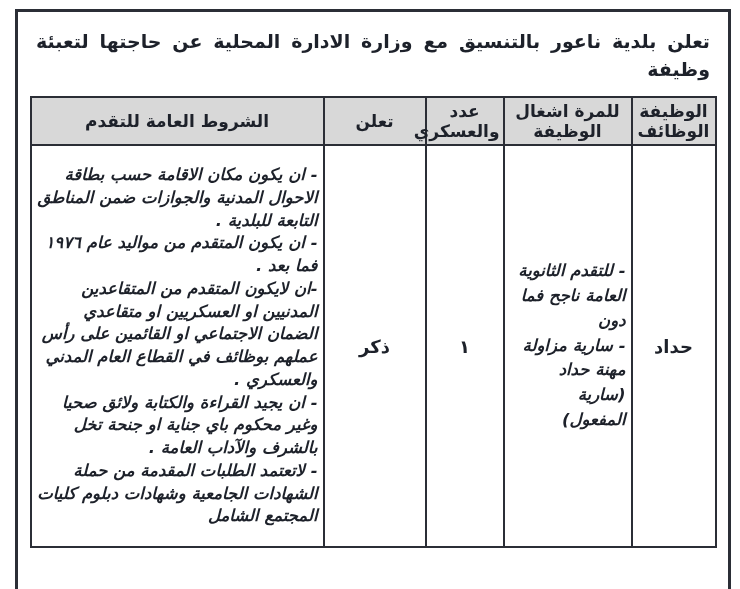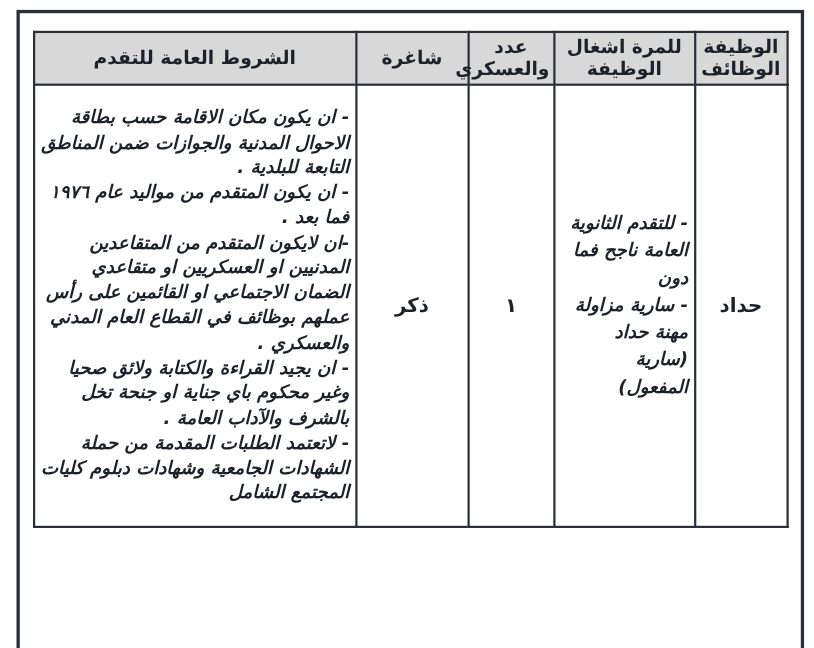--- a/index.html
+++ b/index.html
@@ -83,36 +83,37 @@
   }
   .cond-line, .req-line { text-align: right; font-style: italic; }
 </style>
 </head>
 <body>
 
 <div class="announcement-box">
 
 
   <div class="intro">
+    <div class="intro-line-1">تعلن بلدية ناعور بالتنسيق مع وزارة الادارة المحلية عن حاجتها لتعبئة وظيفة</div>
   </div>
 
   <table class="jobs-table">
     <colgroup>
       <col style="width:84px">
       <col style="width:128px">
       <col style="width:78px">
       <col style="width:102px">
       <col style="width:293px">
     </colgroup>
     <thead>
       <tr>
         <th>الوظيفة الوظائف</th>
         <th>للمرة اشغال الوظيفة</th>
         <th>عدد والعسكري</th>
-        <th>شاغرة</th>
+        <th>تعلن</th>
         <th>الشروط العامة للتقدم</th>
       </tr>
     </thead>
     <tbody>
       <tr>
         <td class="cell-job-title">حداد</td>
         <td class="cell-occupancy-conditions">
           <div class="req-line">- للتقدم الثانوية العامة ناجح فما دون</div>
           <div class="req-line">- سارية مزاولة مهنة حداد (سارية المفعول)</div>
         </td>

